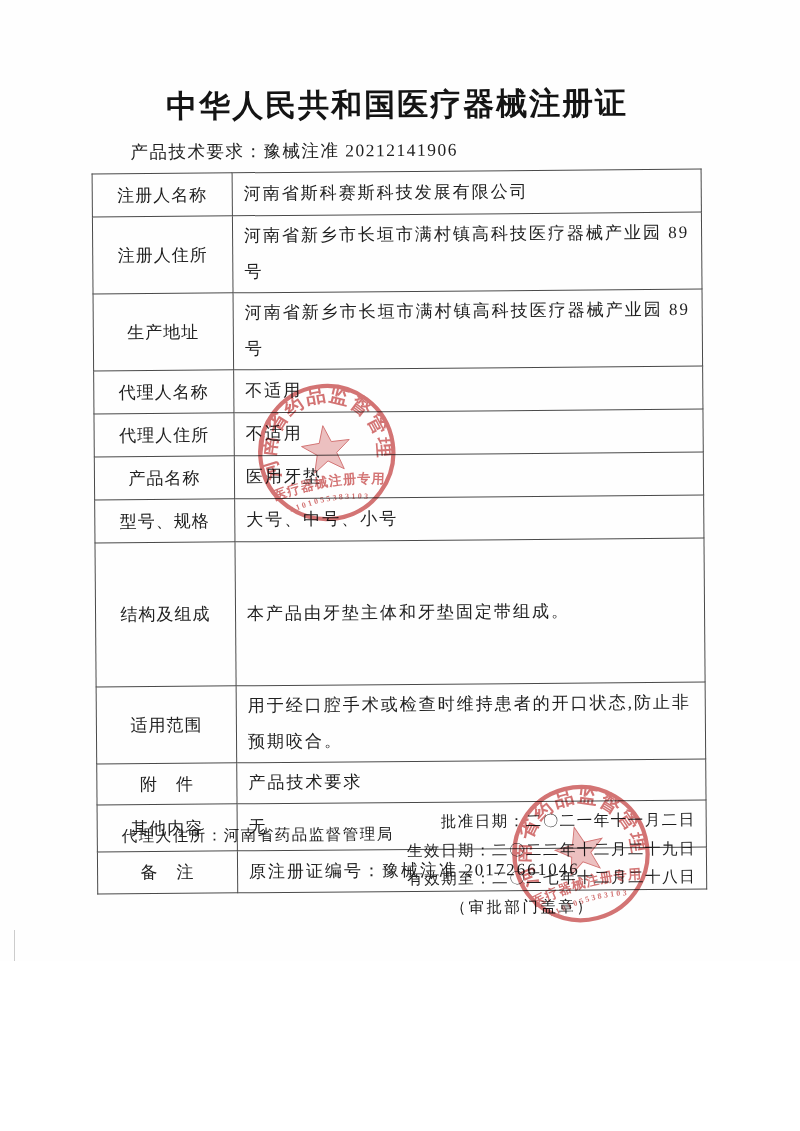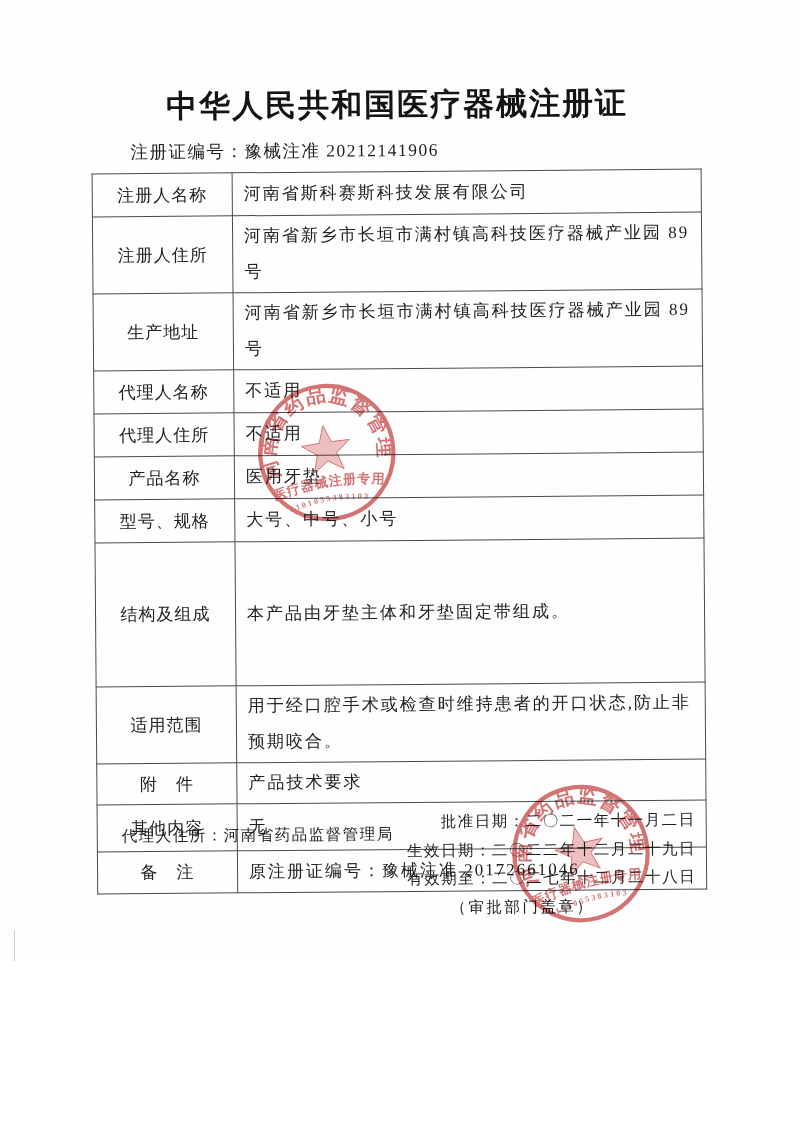--- a/index.html
+++ b/index.html
@@ -80,21 +80,21 @@
   }
 </style>
 </head>
 <body>
 
 <div class="page">
   <div class="sheet">
 
     <div class="doc-title">中华人民共和国医疗器械注册证</div>
 
-    <div class="cert-no"><span>注册证编号：</span><span>豫械注准 20212141906</span></div>
+    <div class="cert-no"><span>产品技术要求：</span><span>豫械注准 20212141906</span></div>
 
     <table class="cert-table">
       <tbody>
           <tr class="h43">
         <td class="lbl">注册人名称</td>
         <td class="val">河南省斯科赛斯科技发展有限公司</td>
       </tr>
       <tr class="h43">
         <td class="lbl">注册人住所</td>
         <td class="val">河南省新乡市长垣市满村镇高科技医疗器械产业园 89 号</td>

